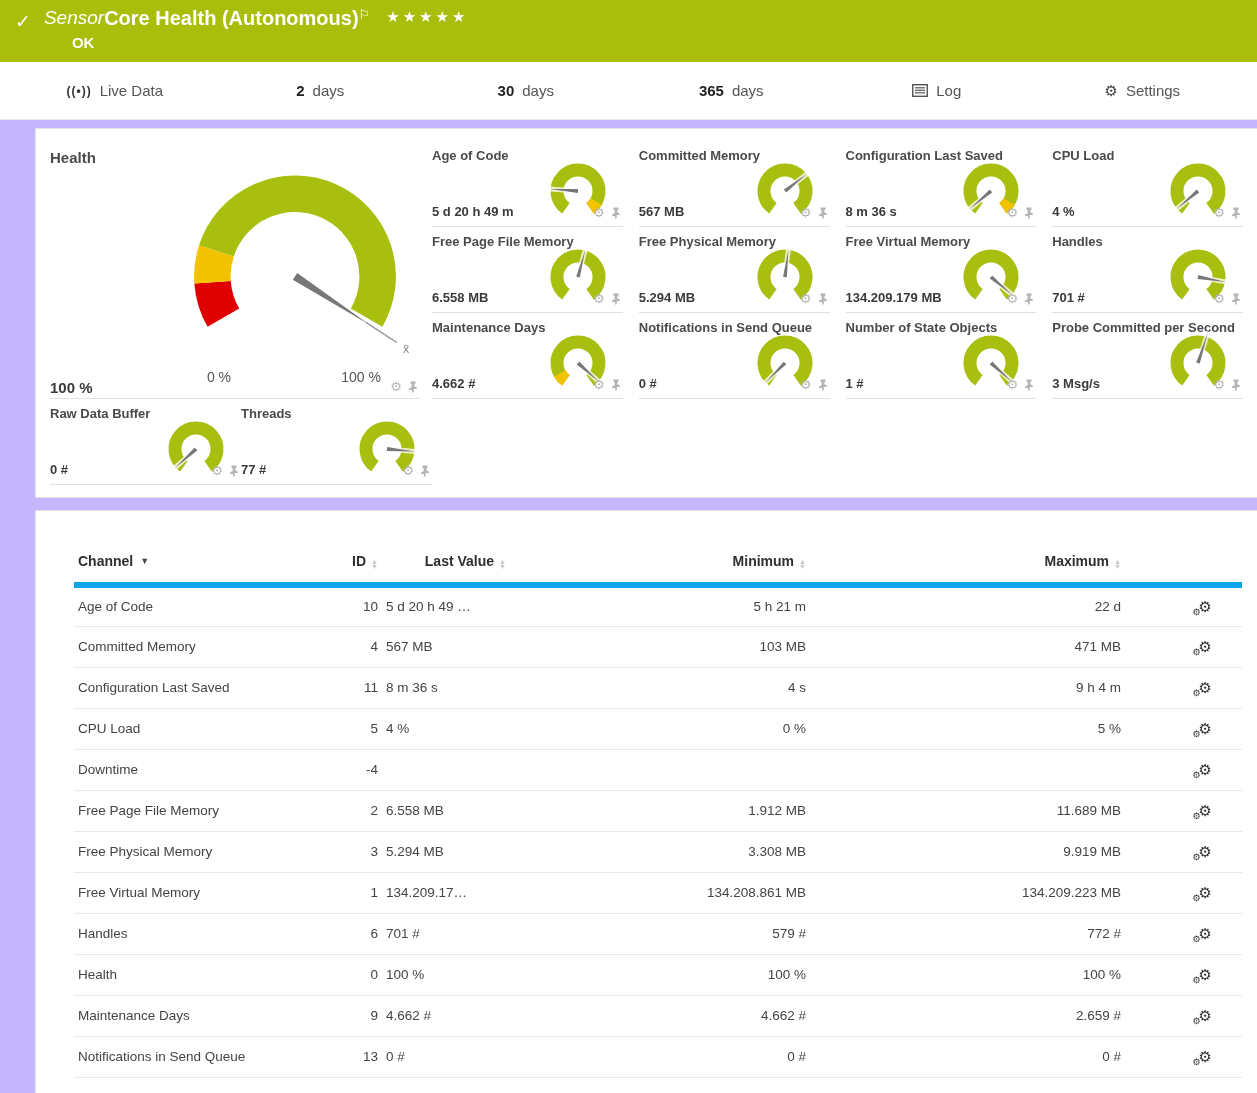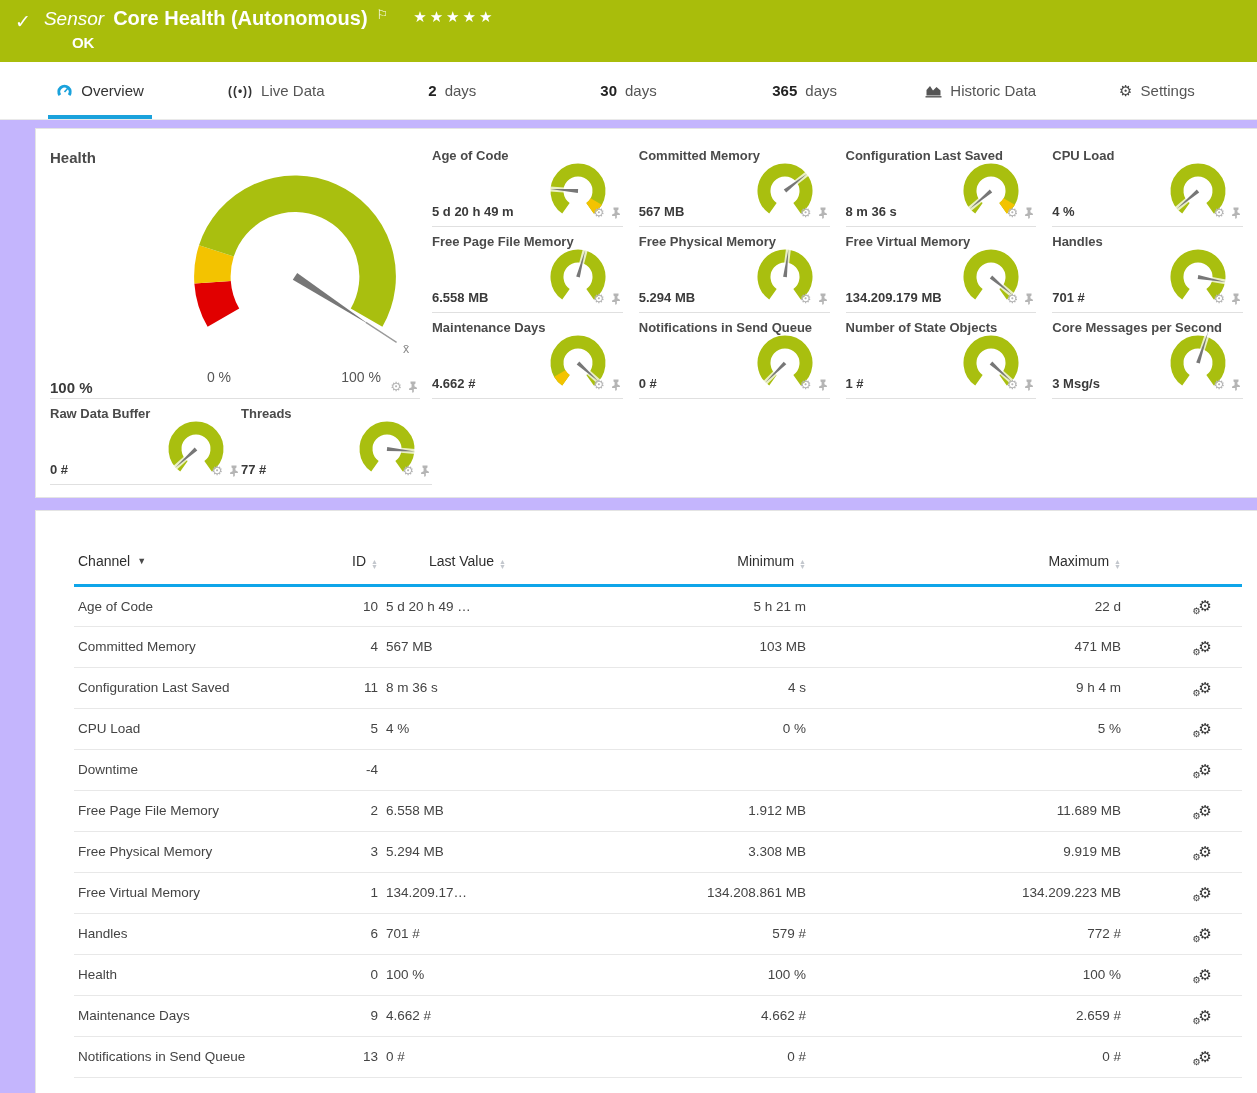--- a/index.html
+++ b/index.html
@@ -1,21 +1,21 @@
 <!DOCTYPE html>
 <html><head>
 <meta charset="utf-8">
 <style>
 *{box-sizing:border-box;margin:0;padding:0}
 html,body{width:1257px;height:1093px;overflow:hidden;background:#fff;
   font-family:"Liberation Sans","DejaVu Sans",sans-serif}
 
 .topbar{height:62px;color:#fff;display:flex;align-items:flex-start;padding:7px 10px 0 10px}
 .chk{font-size:19px;font-weight:700;margin:3px 13px 0 5px}
-.titleline{display:flex;align-items:center;gap:9px}
+.titleline{display:flex;align-items:flex-start;}
 .kind{font-style:italic;font-size:19px}
 .stitle{font-size:20px;font-weight:700}
 .flag{font-size:13px;align-self:flex-start}
 .stars{font-size:15px;letter-spacing:3px;margin-left:16px;align-self:flex-start;margin-top:1px}
 .status{font-size:15px;font-weight:700;margin:4px 0 0 28px}
 
 .tabs{height:58px;display:flex;background:#fff;padding:0 12px;border-bottom:1px solid #e9e9e9}
 .tab{flex:1;display:flex;justify-content:center;cursor:pointer}
 .tin{display:flex;align-items:center;gap:8px;border-bottom:4px solid transparent;padding:4px 8px 0 8px;font-size:15px;color:#444}
 .ticon{display:flex;align-items:center;color:#555}
@@ -42,21 +42,21 @@
 .gtitle{font-size:13px;font-weight:700;color:#4a4a4a;padding-top:7px;white-space:nowrap}
 .gsvg{position:absolute;right:8px;top:12px}
 .gvalue{position:absolute;left:0;bottom:7px;font-size:13px;font-weight:700;color:#3a3a3a}
 .gtile .gicons{bottom:7px}
 .grow2{display:flex;width:382px;}
 .grow2 .gtile{flex:1}
 
 .table-card{margin-top:12px;padding:28px 0 0 38px;height:585px}
 table{border-collapse:collapse;width:1168px;table-layout:fixed}
 th,td{font-size:13.5px;color:#444;padding:0 4px;height:41px;border-bottom:1px solid #e8e8e8;overflow:hidden;white-space:nowrap}
-th{font-size:14px;color:#2e2e2e;font-weight:400;height:46px;border-bottom:3px solid #0ea5e9;text-align:right}
+th{font-size:14px;color:#2e2e2e;font-weight:700;height:46px;border-bottom:6px solid #0ea5e9;text-align:right}
 th.c-channel,td.c-channel{text-align:left}
 .c-id{width:58px;text-align:right}
 .c-last{width:128px;}
 .c-min{width:300px;text-align:right}
 .c-max{width:315px;text-align:right}
 .c-gear{width:117px;text-align:right;padding-right:30px}
 .sortpair{display:inline-flex;flex-direction:column;margin-left:5px;vertical-align:2px;color:#c3c7cd;font-size:7px;line-height:5px}
 .sortpair i{font-style:normal}
 .sorted{color:#4a4a4a;font-size:9px;margin-left:7px;vertical-align:2px}
 .gears{position:relative;display:inline-block;font-size:15px;color:#333;cursor:pointer}
@@ -75,31 +75,20 @@
         <span class="kind">Sensor</span>
         <span class="stitle">Core Health (Autonomous)</span>
         <span class="flag">⚐</span>
         <span class="stars">★★★★★</span>
       </div>
       <div class="status">OK</div>
     </div>
   </header>
 
   <nav class="tabs" id="tabs">
-      <div class="tab active">
-        <span class="tin" style="border-bottom-color:#1aa2dc">
-          <span class="ticon">
-            <svg width="17" height="16" viewBox="0 0 18 17">
-              <path d="M 4.09 12.94 A 6 6 0 1 1 13.91 12.94" fill="none" stroke="#1aa2dc" stroke-width="3.2"></path>
-              <line x1="9" y1="9.5" x2="13.5" y2="4.5" stroke="#1aa2dc" stroke-width="1.7"></line>
-            </svg>
-          </span>
-          <span class="tlabel">Overview</span>
-        </span>
-      </div>
       <div class="tab">
         <span class="tin">
           <span class="ticon live">((•))</span>
           <span class="tlabel">Live Data</span>
         </span>
       </div>
       <div class="tab">
         <span class="tin">
           <b class="tnum">2</b>
           <span class="tlabel">days</span>
@@ -113,26 +102,28 @@
       </div>
       <div class="tab">
         <span class="tin">
           <b class="tnum">365</b>
           <span class="tlabel">days</span>
         </span>
       </div>
       <div class="tab">
         <span class="tin">
           <span class="ticon">
-            <svg width="17" height="15" viewBox="0 0 17 15">
-              <path d="M1.5 12.5 V7 l3.5-4 3 4.5 3.5-3.5 4 3.5 v5z" fill="#555"></path>
-              <line x1="0.5" y1="13.8" x2="16.5" y2="13.8" stroke="#555" stroke-width="1.4"></line>
+            <svg width="16" height="13" viewBox="0 0 16 13">
+              <rect x="0.7" y="0.7" width="14.6" height="11.6" fill="none" stroke="#555" stroke-width="1.4"></rect>
+              <line x1="3" y1="3.8" x2="13" y2="3.8" stroke="#555" stroke-width="1.2"></line>
+              <line x1="3" y1="6.3" x2="13" y2="6.3" stroke="#555" stroke-width="1.2"></line>
+              <line x1="3" y1="8.8" x2="13" y2="8.8" stroke="#555" stroke-width="1.2"></line>
             </svg>
           </span>
-          <span class="tlabel">Historic Data</span>
+          <span class="tlabel">Log</span>
         </span>
       </div>
       <div class="tab">
         <span class="tin">
           <span class="ticon gearglyph">⚙</span>
           <span class="tlabel">Settings</span>
         </span>
       </div>
     </nav>
 
@@ -347,21 +338,21 @@
               <div class="gicons">
                 <span class="mini">⚙</span>
                 <span class="pinhost2">
                   <svg width="10" height="12" viewBox="0 0 12 14">
                     <path d="M3 0.5 h6 v2.2 l-1.3 1 v2.5 l3 1.6 v1.7 H7 v3.2 L6 14 5 13.7 v-3.2 H1.3 V8.8 l3-1.6 V3.7 l-1.3-1z" fill="#b5b5b5"></path>
                   </svg>
                 </span>
               </div>
             </div>
             <div class="gtile">
-              <div class="gtitle">Core Messages per Second</div>
+              <div class="gtitle">Probe Committed per Second</div>
               <svg class="gsvg" width="74" height="74" viewBox="0 0 74 74">
                 <path d="M 24.95 55.20 A 21 21 0 1 1 49.05 55.20" fill="none" stroke="#a9bf0f" stroke-width="13"></path>
                 <line x1="37" y1="38" x2="47.2" y2="6.6" stroke="#fff" stroke-width="5" opacity="0.75"></line>
                 <polygon points="38.8,38.6 35.2,37.4 47.2,6.6" fill="#777777"></polygon>
               </svg>
               <div class="gvalue">3 Msg/s</div>
               <div class="gicons">
                 <span class="mini">⚙</span>
                 <span class="pinhost2">
                   <svg width="10" height="12" viewBox="0 0 12 14">

